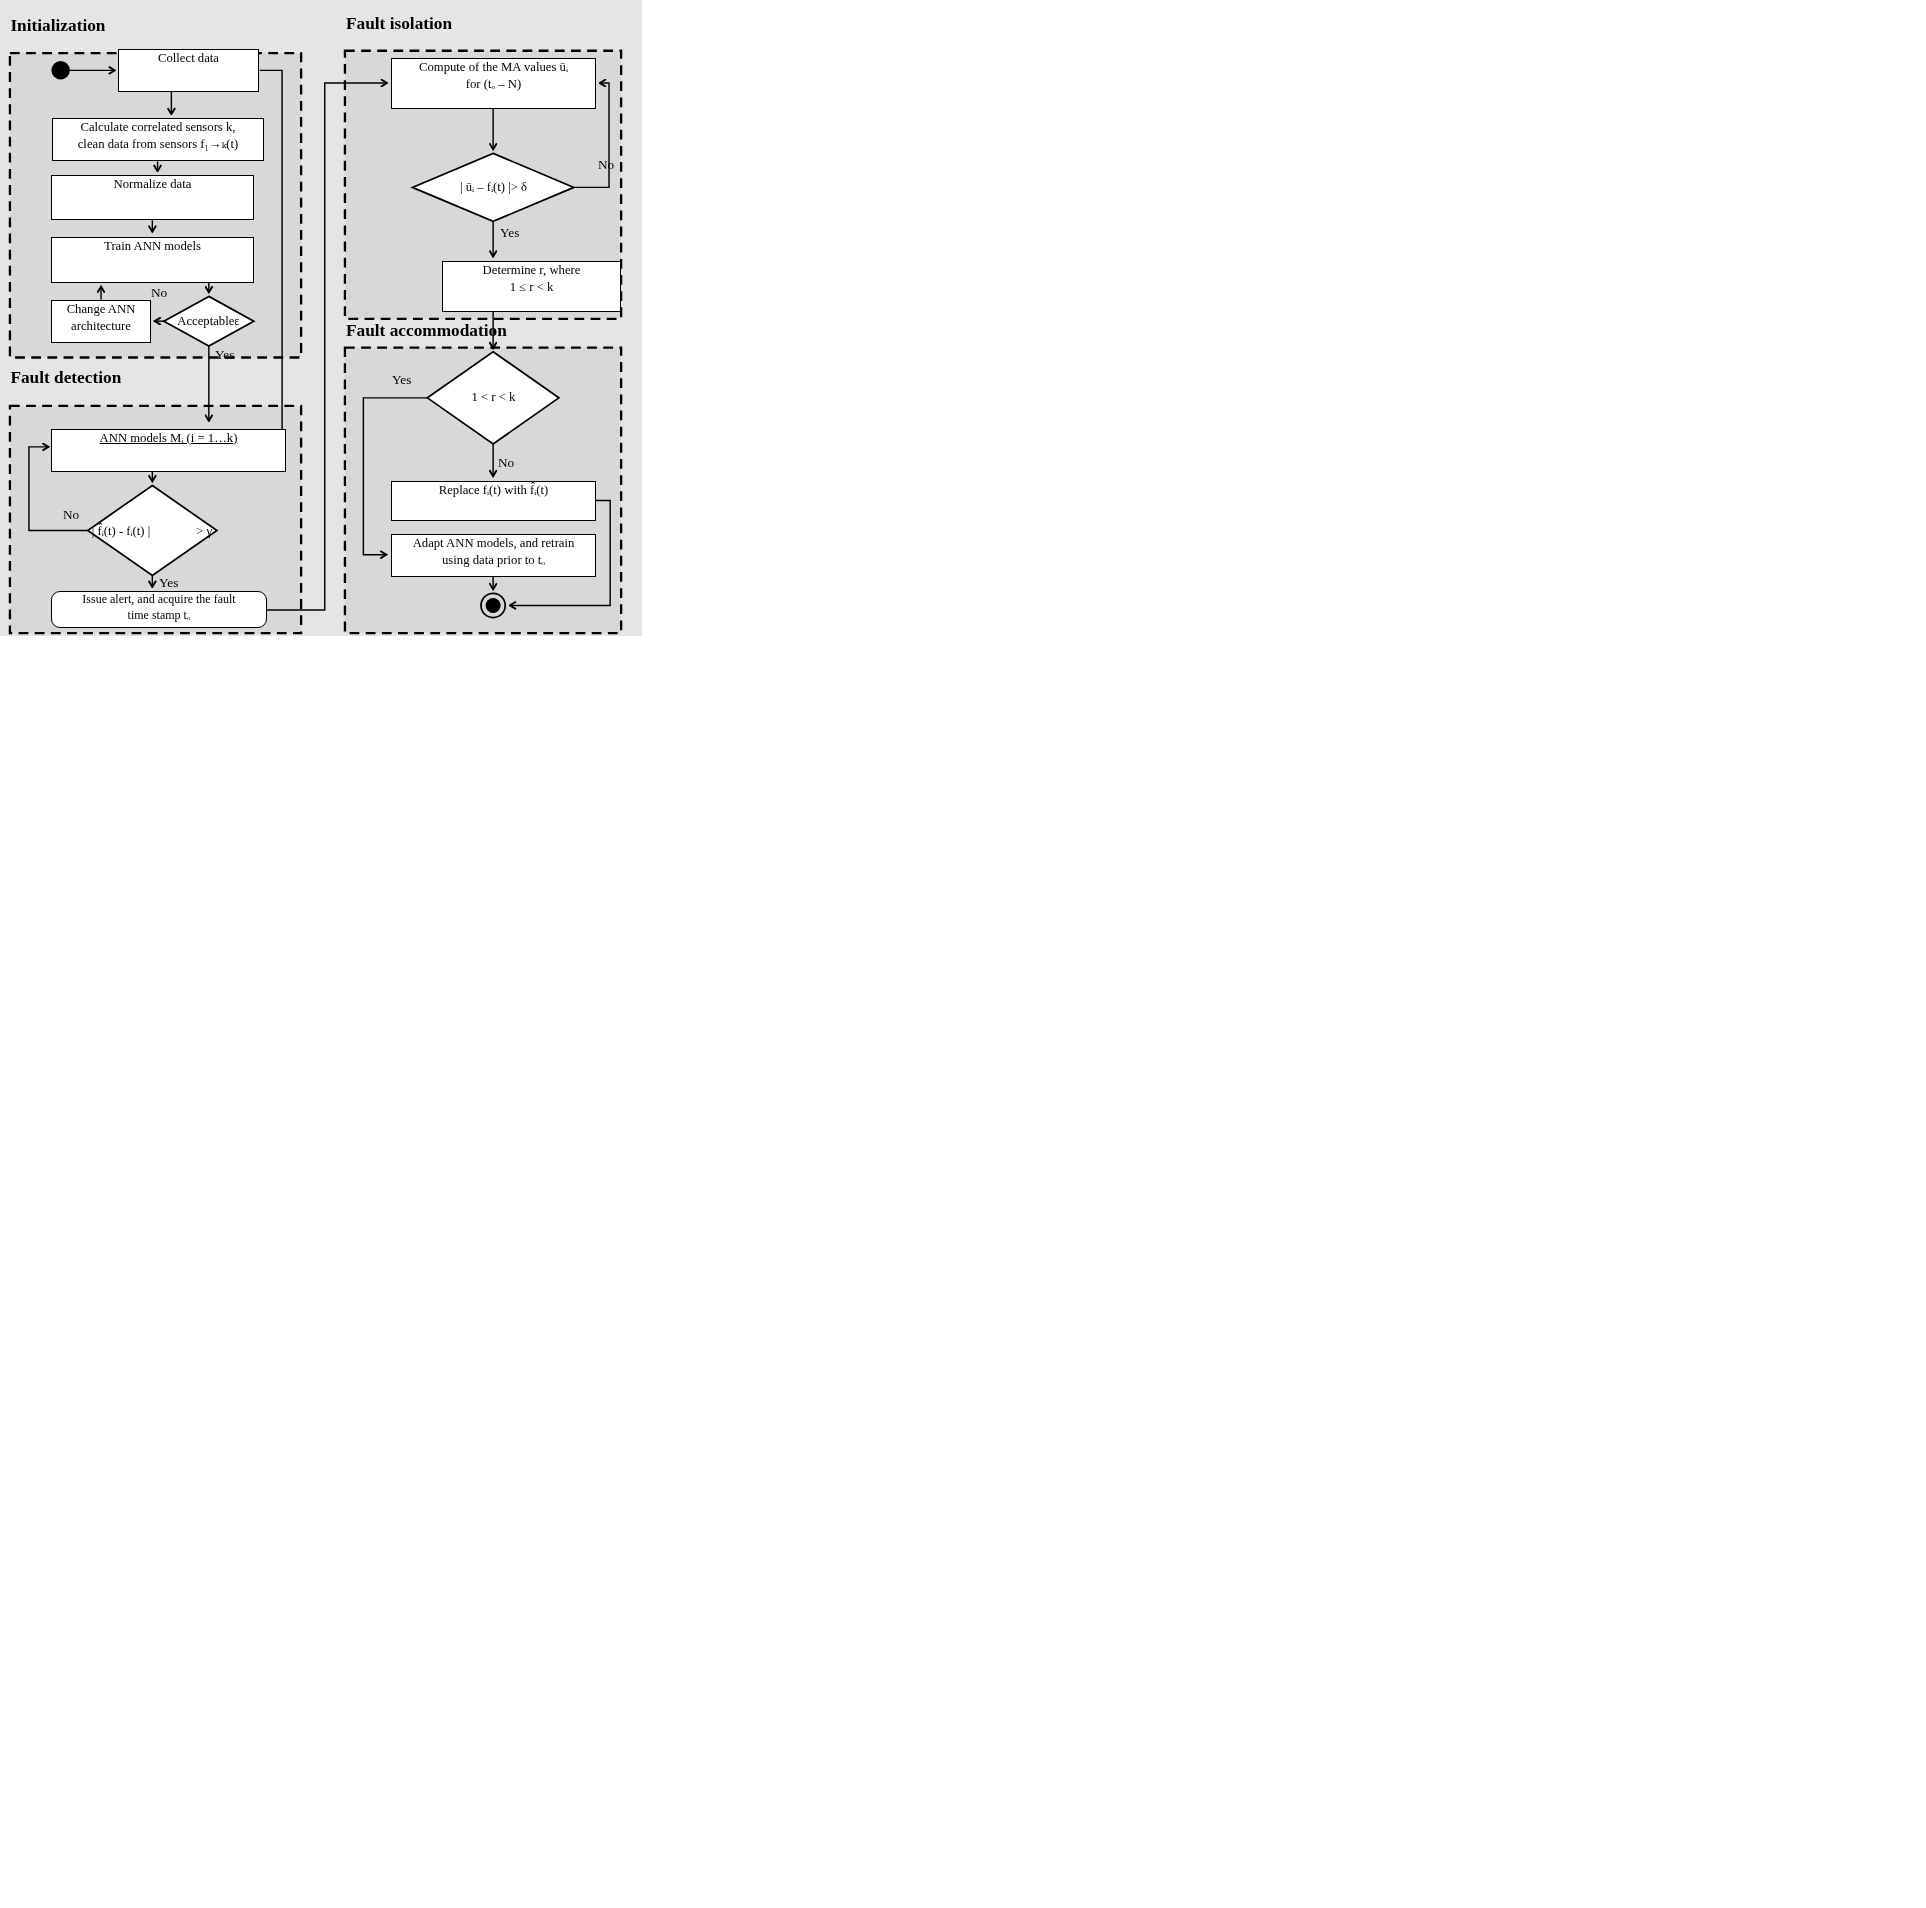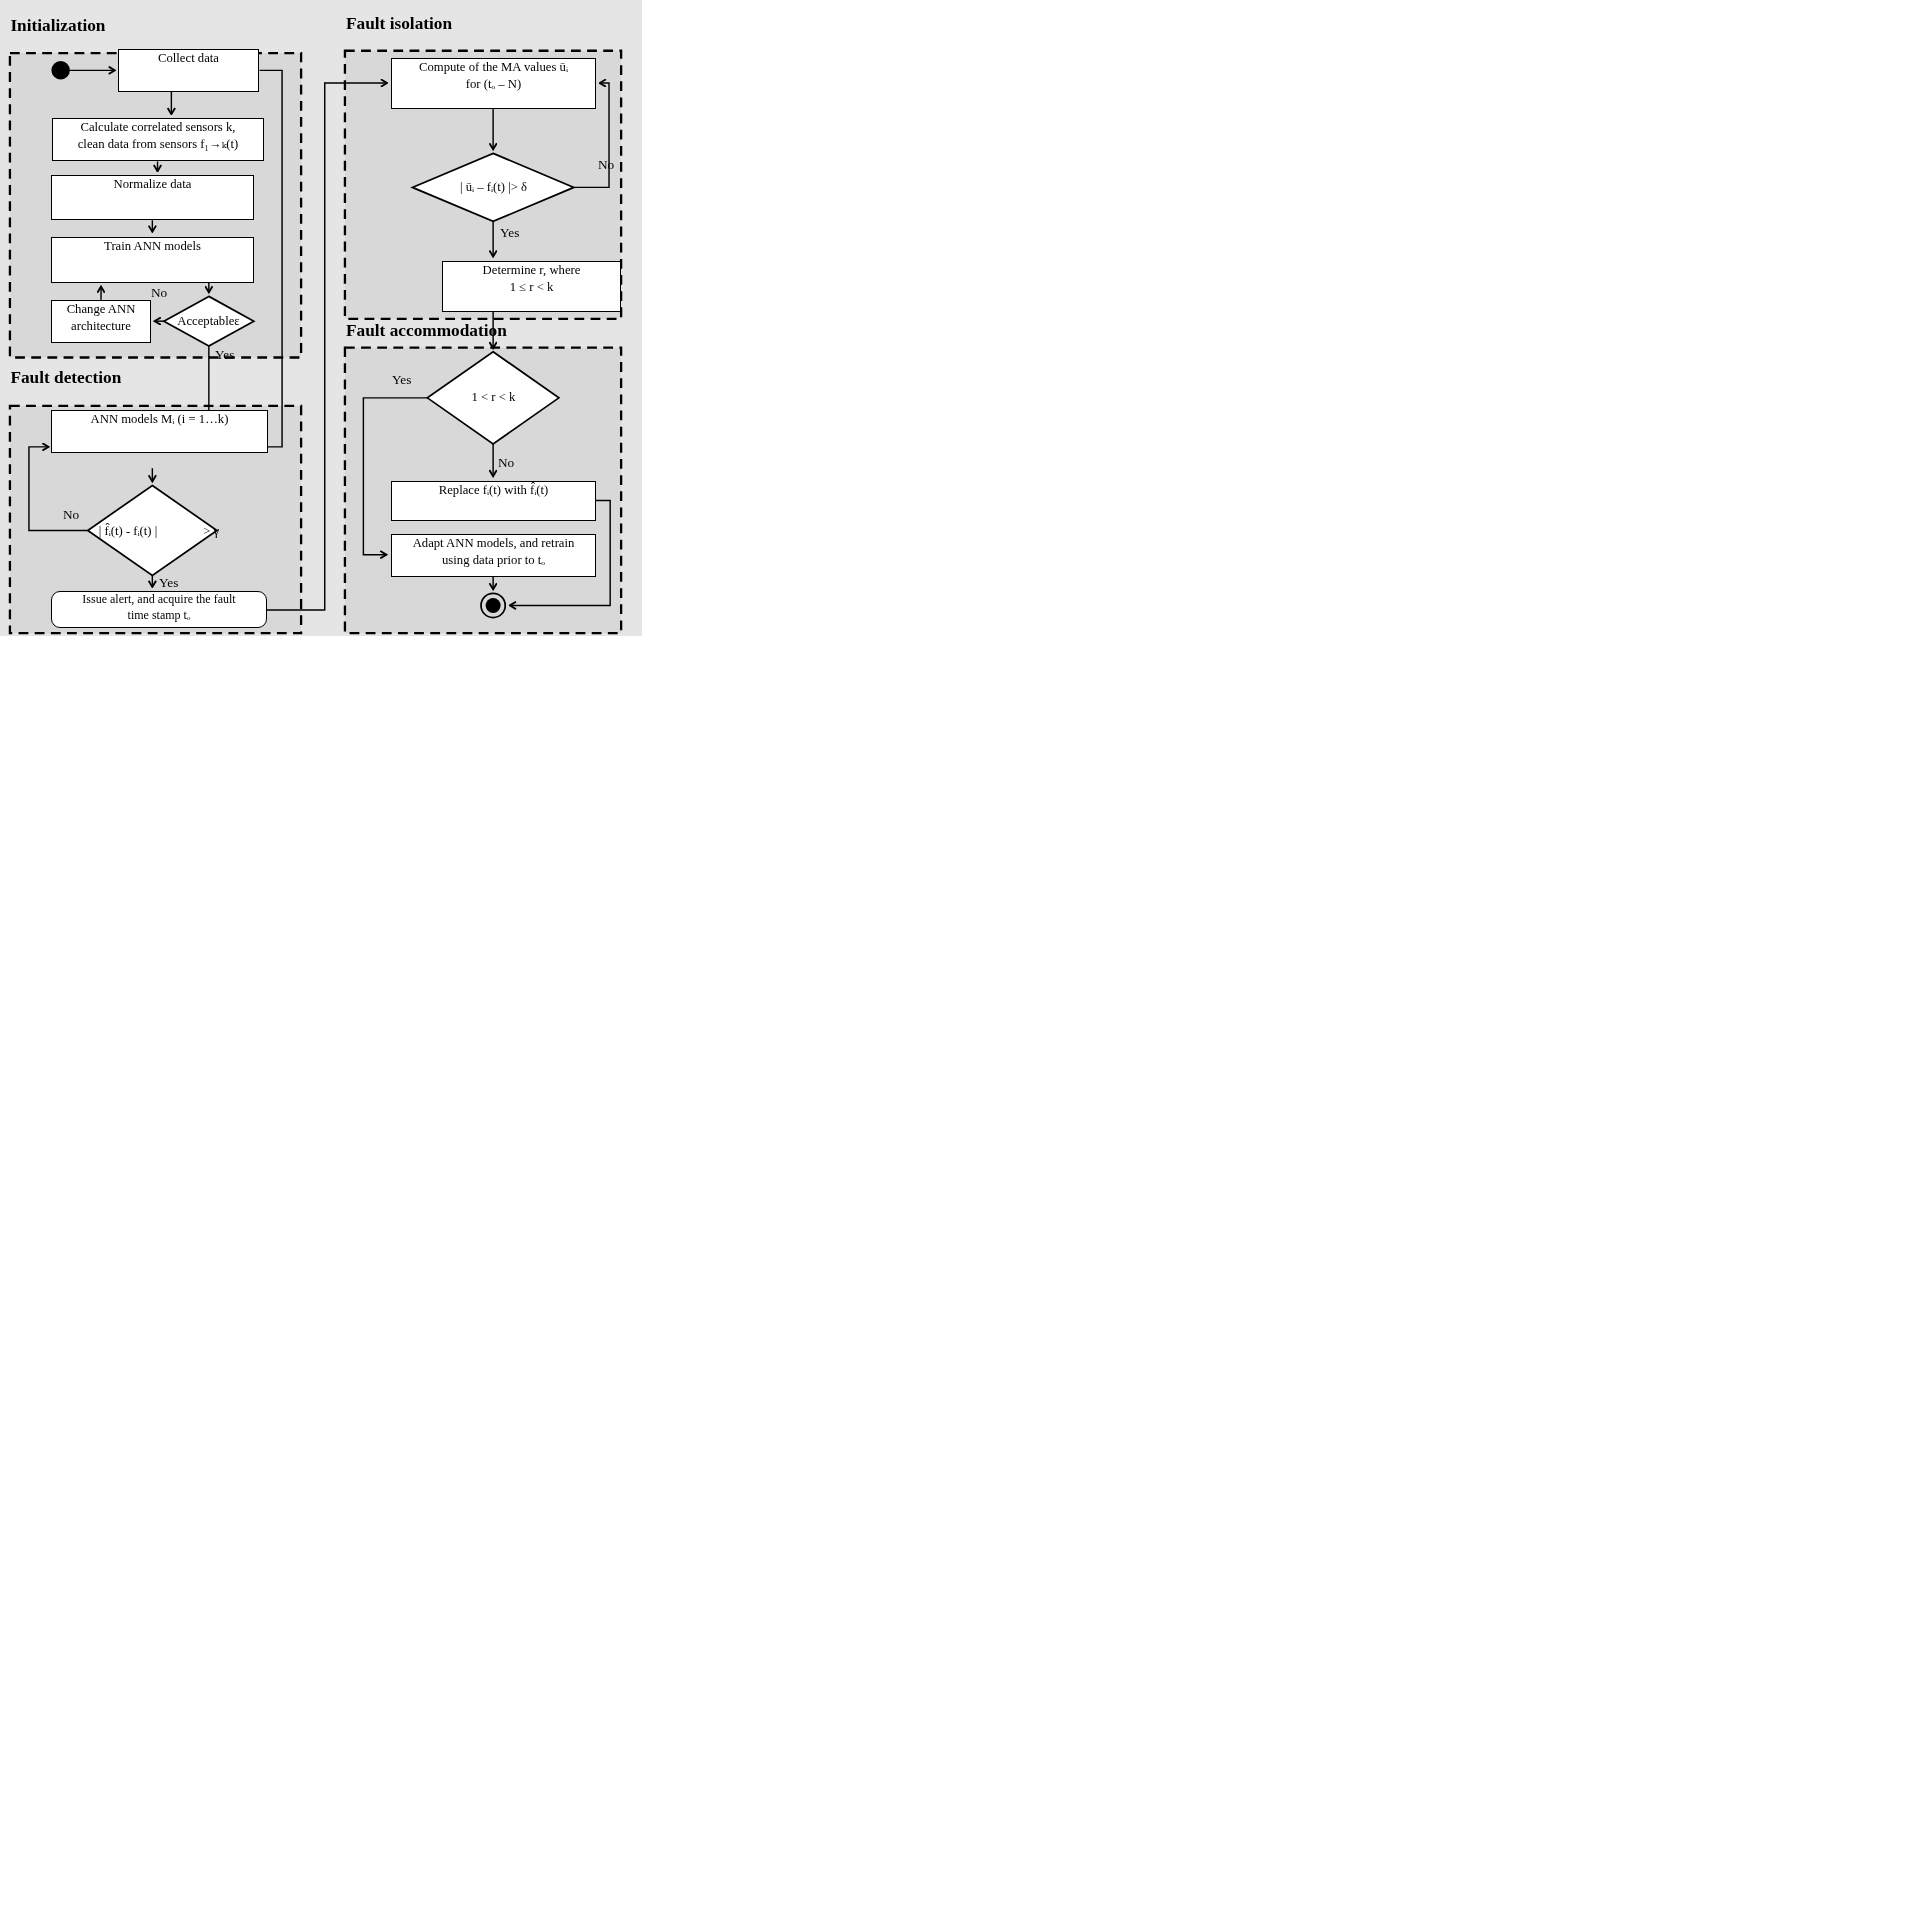--- a/index.html
+++ b/index.html
@@ -92,21 +92,21 @@
 
   <div class="node" style="left:51px;top:237px;width:203px;height:46px;">
     <div class="nline">Train ANN models</div>
   </div>
 
   <div class="node" style="left:51px;top:300px;width:100px;height:43px;">
     <div class="nline">Change ANN</div>
     <div class="nline">architecture</div>
   </div>
 
-  <div class="node" style="left:51px;top:410px;width:217px;height:43px;">
+  <div class="node" style="left:51px;top:429px;width:235px;height:43px;text-decoration:underline;">
     <div class="nline">ANN models Mᵢ (i = 1…k)</div>
   </div>
 
   <div class="node" style="left:51px;top:591px;width:216px;height:37px;font-size:12px;border-radius:9px;">
     <div class="nline">Issue alert, and acquire the fault</div>
     <div class="nline">time stamp tₒ</div>
   </div>
 
   <div class="node" style="left:391px;top:58px;width:205px;height:51px;">
     <div class="nline">Compute of the MA values ūᵢ</div>
@@ -125,21 +125,21 @@
   <div class="node" style="left:391px;top:534px;width:205px;height:43px;">
     <div class="nline">Adapt ANN models, and retrain</div>
     <div class="nline">using data prior to tₒ</div>
   </div>
 
   <div class="dtext" style="left:151px;top:301px;width:115px;height:40px;">
     <div class="nline">Acceptable</div>
     <div class="nline">ε</div>
   </div>
 
-  <div class="dtext" style="left:87px;top:511px;width:144px;height:40px;gap:46px;">
+  <div class="dtext" style="left:80px;top:511px;width:144px;height:40px;gap:46px;">
     <div class="nline">| f̂ᵢ(t) - fᵢ(t) |</div>
     <div class="nline">&gt; γ</div>
   </div>
 
   <div class="dtext" style="left:436px;top:167px;width:115px;height:40px;">
     <div class="nline">| ūᵢ – fᵢ(t) |</div>
     <div class="nline">&gt; δ</div>
   </div>
 
   <div class="dtext" style="left:436px;top:389px;width:115px;height:17.3px;">

